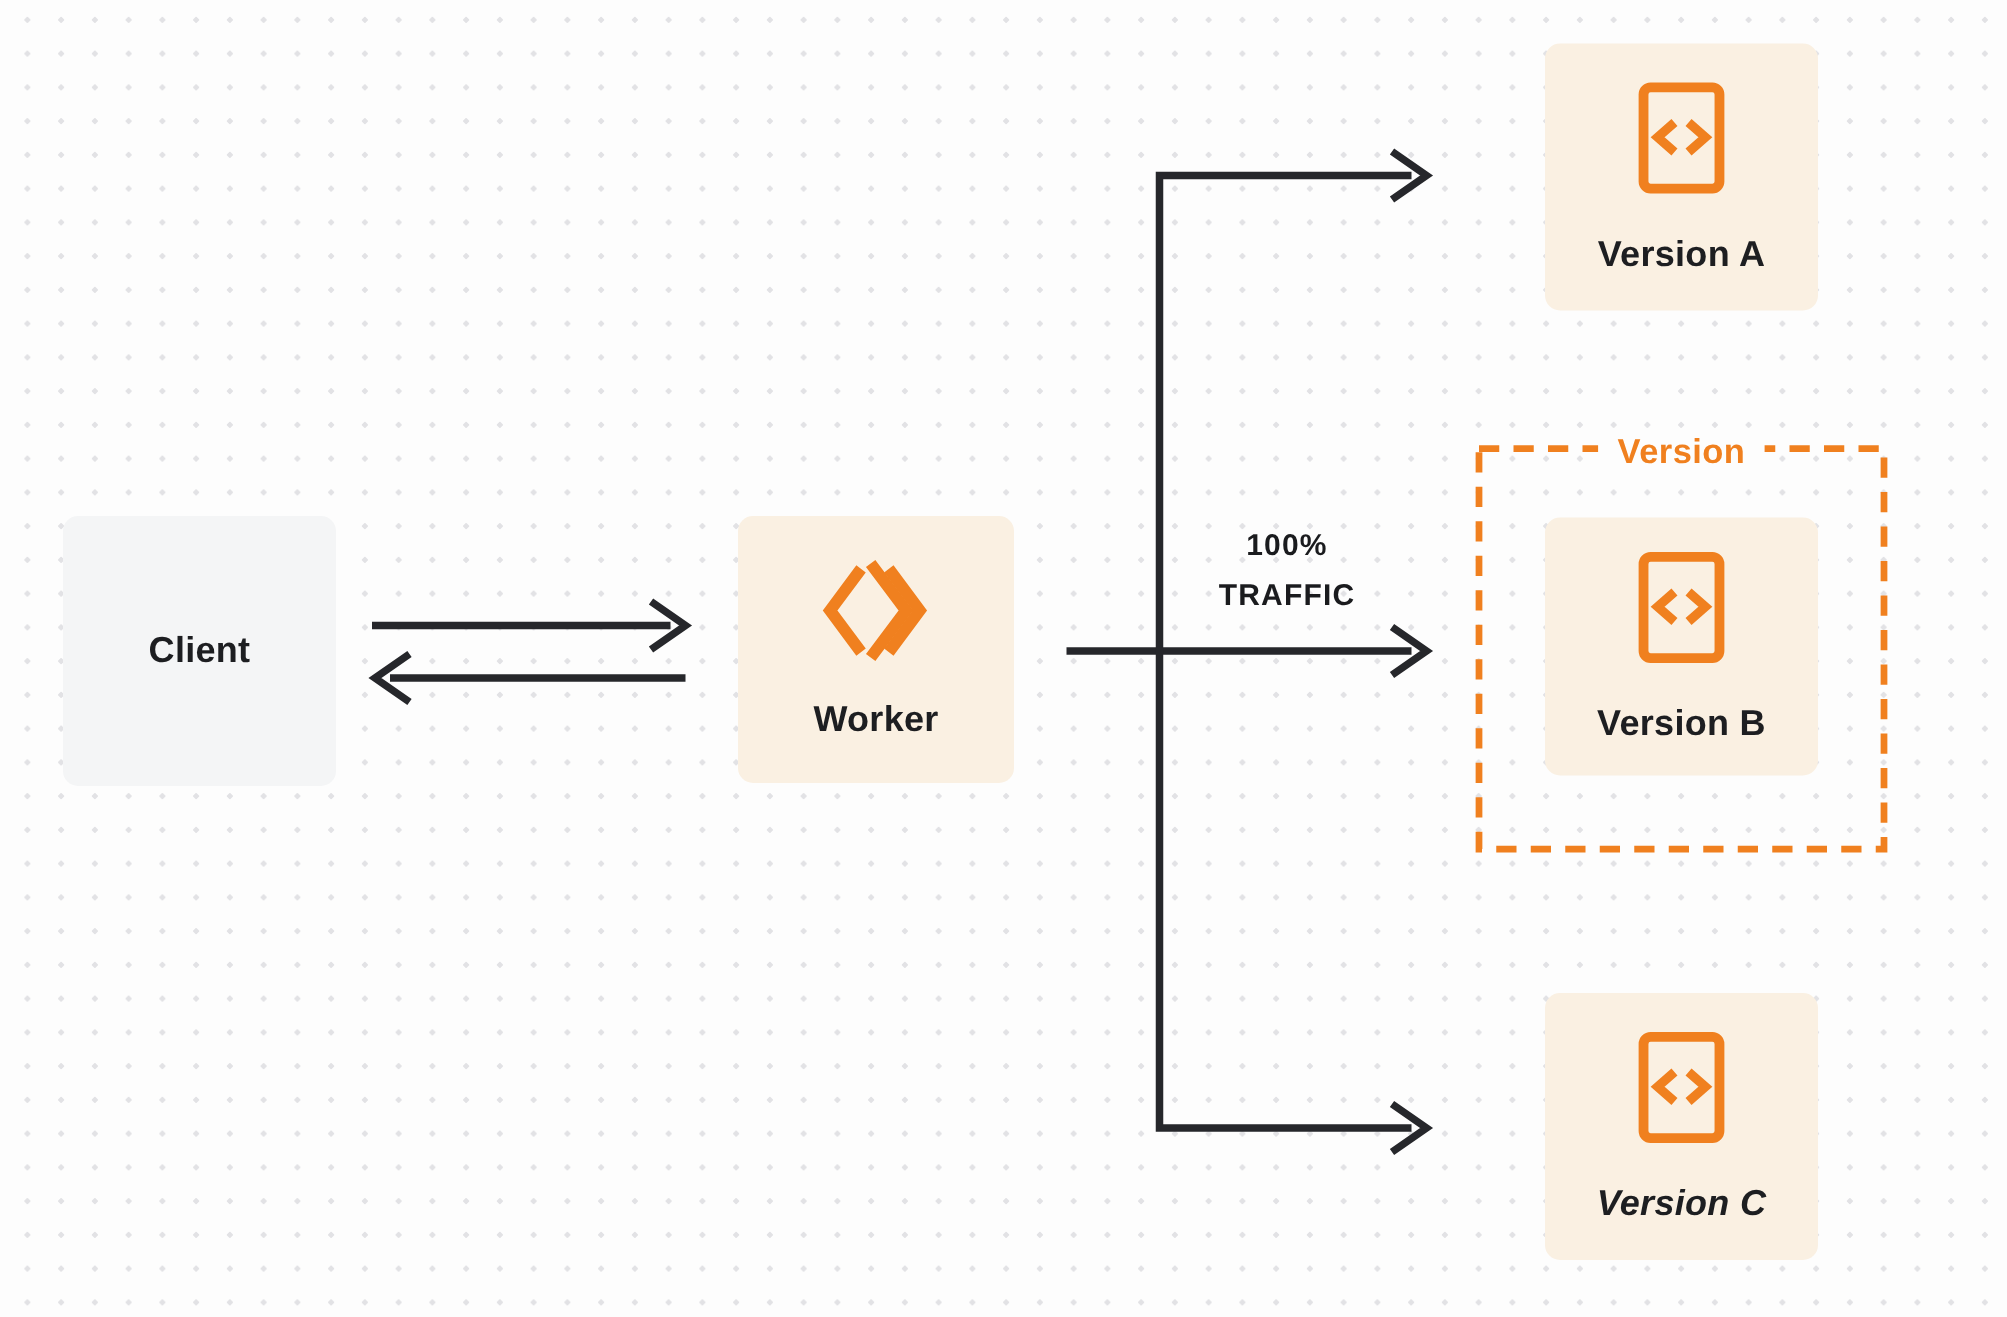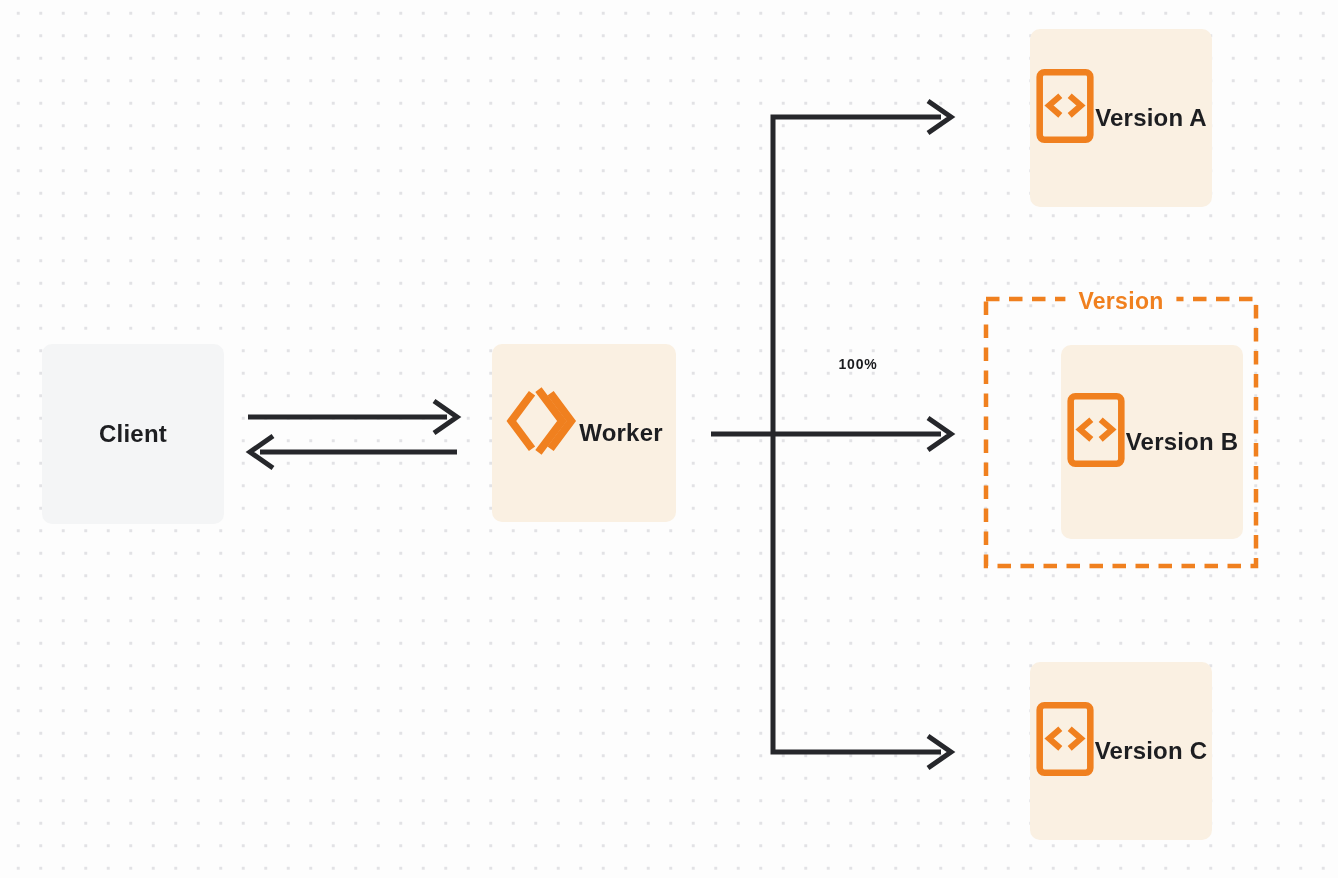--- a/index.html
+++ b/index.html
@@ -22,46 +22,46 @@
     position: absolute;
     left: 0; top: 0;
     width: 1338px; height: 878px;
     z-index: 1;
     pointer-events: none;
   }
   .node {
     position: absolute;
     border-radius: 10px;
     display: flex;
-    flex-direction: row;
+    flex-direction: column;
     align-items: center;
     justify-content: center;
     z-index: 2;
   }
   .node-gray { background: #f4f5f6; }
   .node-cream { background: #faf0e2; }
   .node-label {
     font-size: 24px;
     font-weight: 700;
     color: #1d1e21;
     letter-spacing: 0.2px;
   }
   .node .icon-wrap { margin-bottom: 20px; }
   .node-client { left: 42px; top: 344px; width: 182px; height: 180px; }
   .node-worker { left: 492px; top: 344px; width: 184px; height: 178px; }
   .node-version-a { left: 1030px; top: 29px;  width: 182px; height: 178px; }
-  .node-version-b { left: 1030px; top: 345px; width: 182px; height: 194px; z-index: 3; margin-left: 31px; }
-  .node-version-c { left: 1030px; top: 662px; width: 182px; height: 178px; }
+  .node-version-b { left: 1030px; top: 345px; width: 182px; height: 172px; z-index: 3; }
+  .node-version-c { left: 1030px; top: 662px; width: 182px; height: 178px; font-style: italic; }
   .traffic-label {
     position: absolute;
     left: 772px; top: 348px;
     width: 172px;
     text-align: center;
     z-index: 2;
-    font-size: 14px;
+    font-size: 20px;
     font-weight: 700;
     color: #1a1b1e;
     line-height: 33px;
     letter-spacing: 0.8px;
   }
   .deployed-label {
     position: absolute;
     left: 1121px; top: 301px;
     transform: translate(-50%, -50%);
     z-index: 4;
@@ -148,17 +148,18 @@
         <rect x="5" y="5" width="54" height="72" rx="5" stroke="#f0801f" stroke-width="7"></rect>
         <polyline points="27,30 15,40.5 27,51" stroke="#f0801f" stroke-width="6.5" stroke-linejoin="miter"></polyline>
         <polyline points="37,30 49,40.5 37,51" stroke="#f0801f" stroke-width="6.5" stroke-linejoin="miter"></polyline>
       </svg>
     </span>
     <span class="node-label">Version C</span>
   </div>
 
   <div class="traffic-label">
     <div>100%</div>
+    <div>TRAFFIC</div>
   </div>
 
   <div class="deployed-label">Version</div>
 
 </div>
 
 </body></html>

